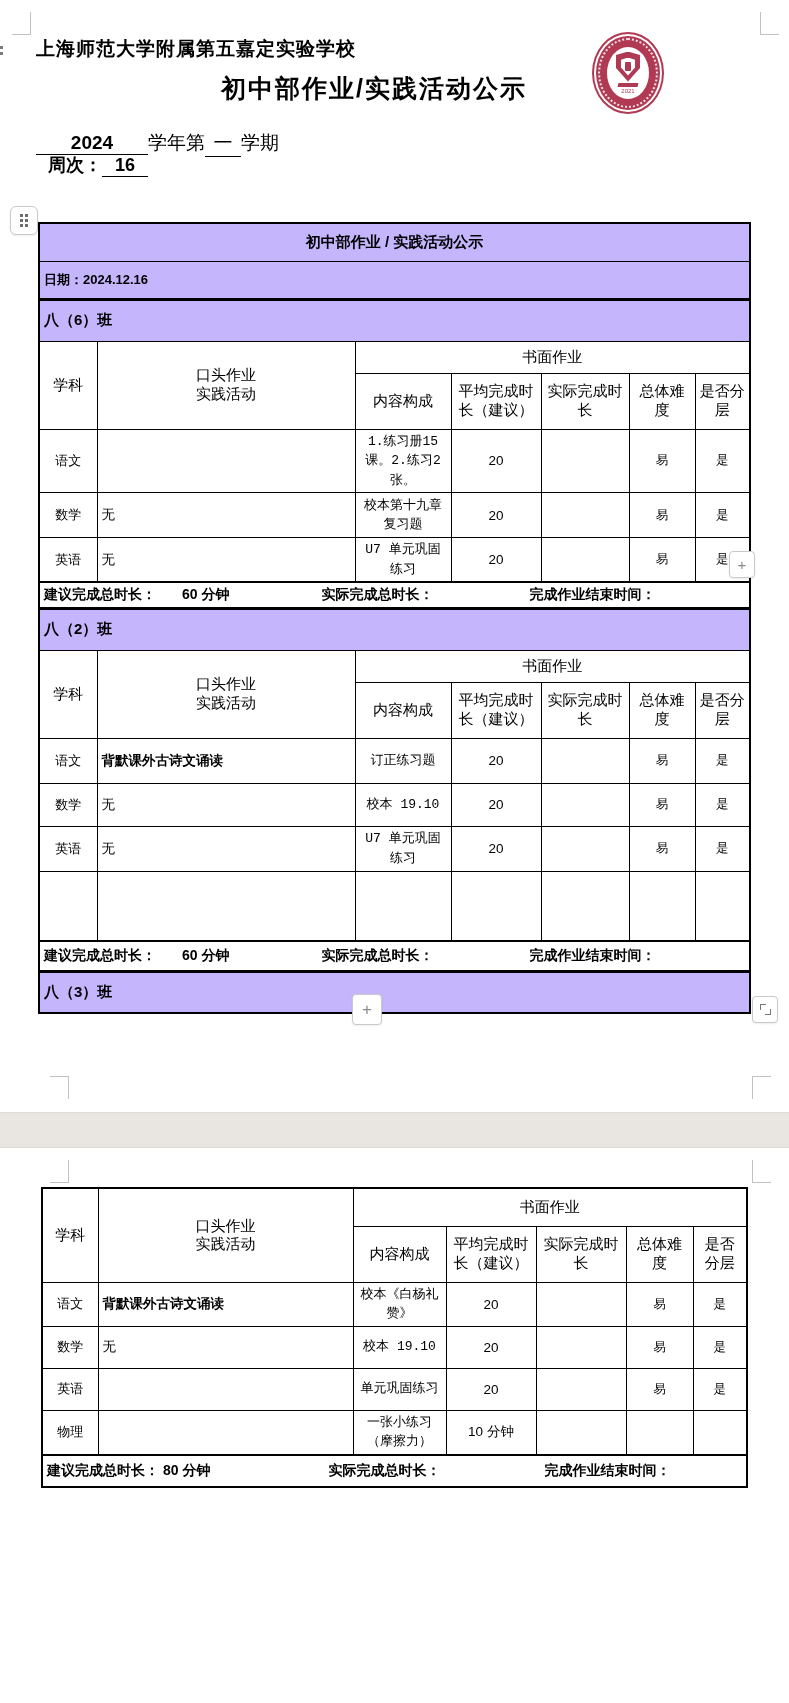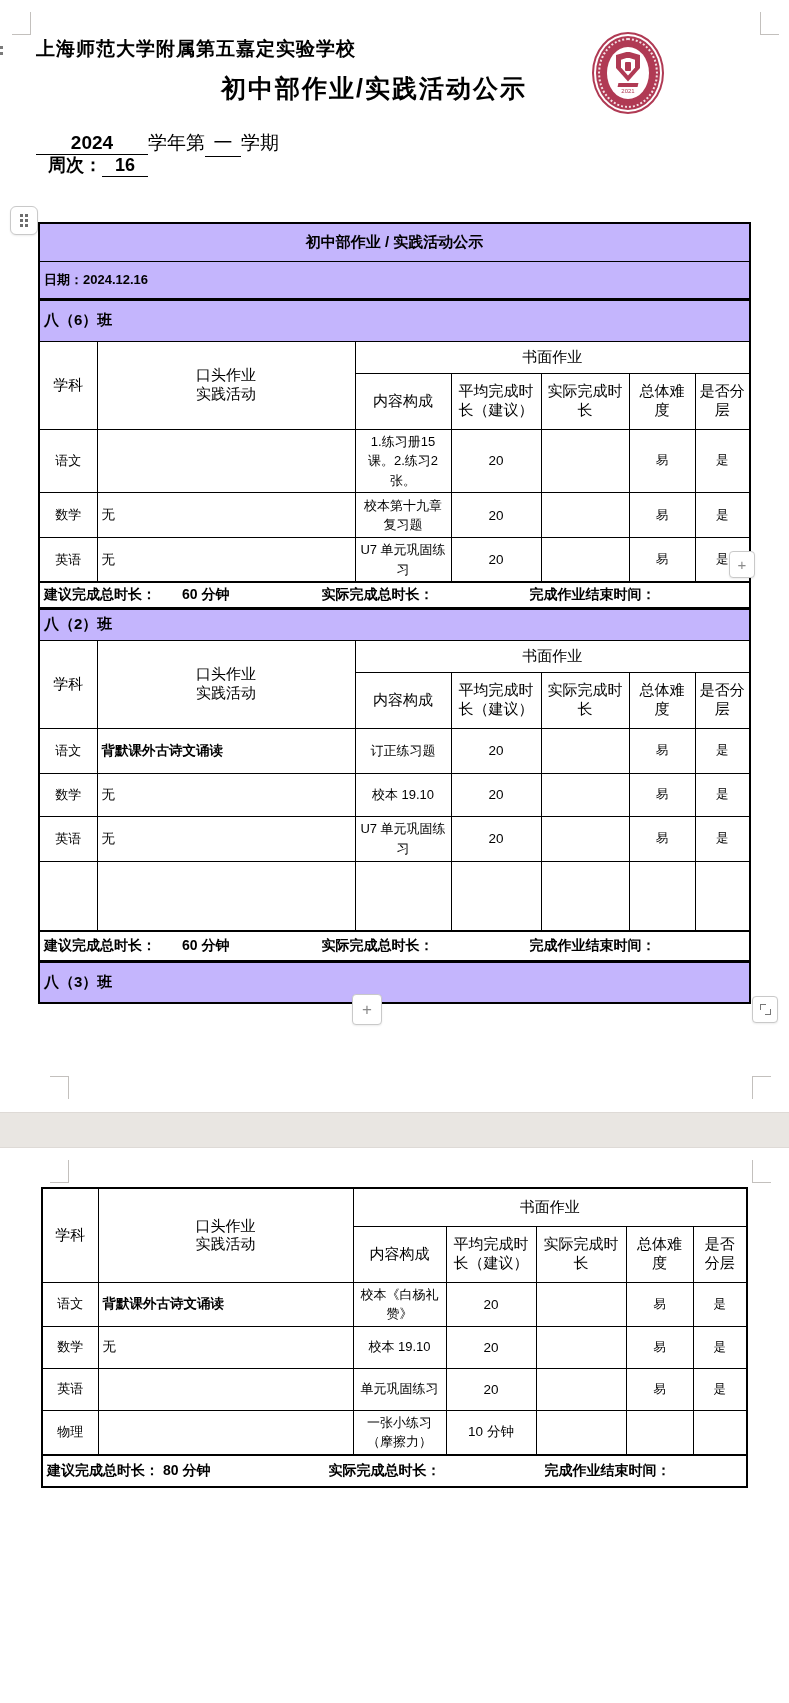--- a/index.html
+++ b/index.html
@@ -78,21 +78,21 @@
   #tbl2{left:41px;top:1187px;width:705px;}
   .doc td{border:1px solid #000;padding:2px 4px;vertical-align:middle;overflow:hidden;}
   .green{background:#c4b5fd;}
   .banner-cell{text-align:center;font-weight:bold;font-size:15px;}
   .date-cell{font-weight:bold;font-size:13px;padding-left:8px;}
   .cls-cell{font-weight:bold;font-size:15px;padding-left:8px;border-top:3px solid #000 !important;}
   .hdr-cell{font-weight:normal;font-size:15px;text-align:center;line-height:1.25;padding:2px 10px;}
   .sub-cell{font-family:"Liberation Serif",serif;font-size:13px;text-align:center;}
   .oral-cell{font-family:"Liberation Serif",serif;font-size:13.5px;padding-left:6px;}
   .oral-bold{font-family:"Liberation Sans",sans-serif;font-weight:bold;}
-  .content-cell{font-family:Liberation Sans, sans-serif;font-size:13px;text-align:center;
+  .content-cell{font-family:Liberation Mono, monospace;font-size:13px;text-align:center;
       vertical-align:top;line-height:1.5;padding-top:3px;}
   .num-cell{font-size:13.5px;text-align:center;vertical-align:top;padding-top:4px;}
   .small-cell{font-family:"Liberation Serif",serif;font-size:12.5px;text-align:center;
       vertical-align:top;padding-top:4px;}
   .footer-td{border-top:2px solid #000 !important;padding:3px 6px;}
   .frow{display:flex;align-items:center;font-weight:bold;font-size:14px;white-space:nowrap;}
 </style>
 </head>
 <body>
 
@@ -212,21 +212,21 @@
       <td colspan="7" class="footer-td">
         <div class="frow">
           <span>建议完成总时长：</span>
           <span style="margin-left:26px">60 分钟</span>
           <span style="margin-left:92px">实际完成总时长：</span>
           <span style="margin-left:96px">完成作业结束时间：</span>
         </div>
       </td>
     </tr>
 
-    <tr style="height:32px">
+    <tr style="height:42px">
           <td colspan="7" class="green cls-cell">八（2）班</td>
         </tr>
     <tr style="height:32px">
       <td rowspan="2" class="hdr-cell">学科</td>
       <td rowspan="2" class="hdr-cell">
         <div>口头作业</div>
         <div>实践活动</div>
       </td>
       <td colspan="5" class="hdr-cell">书面作业</td>
     </tr>

